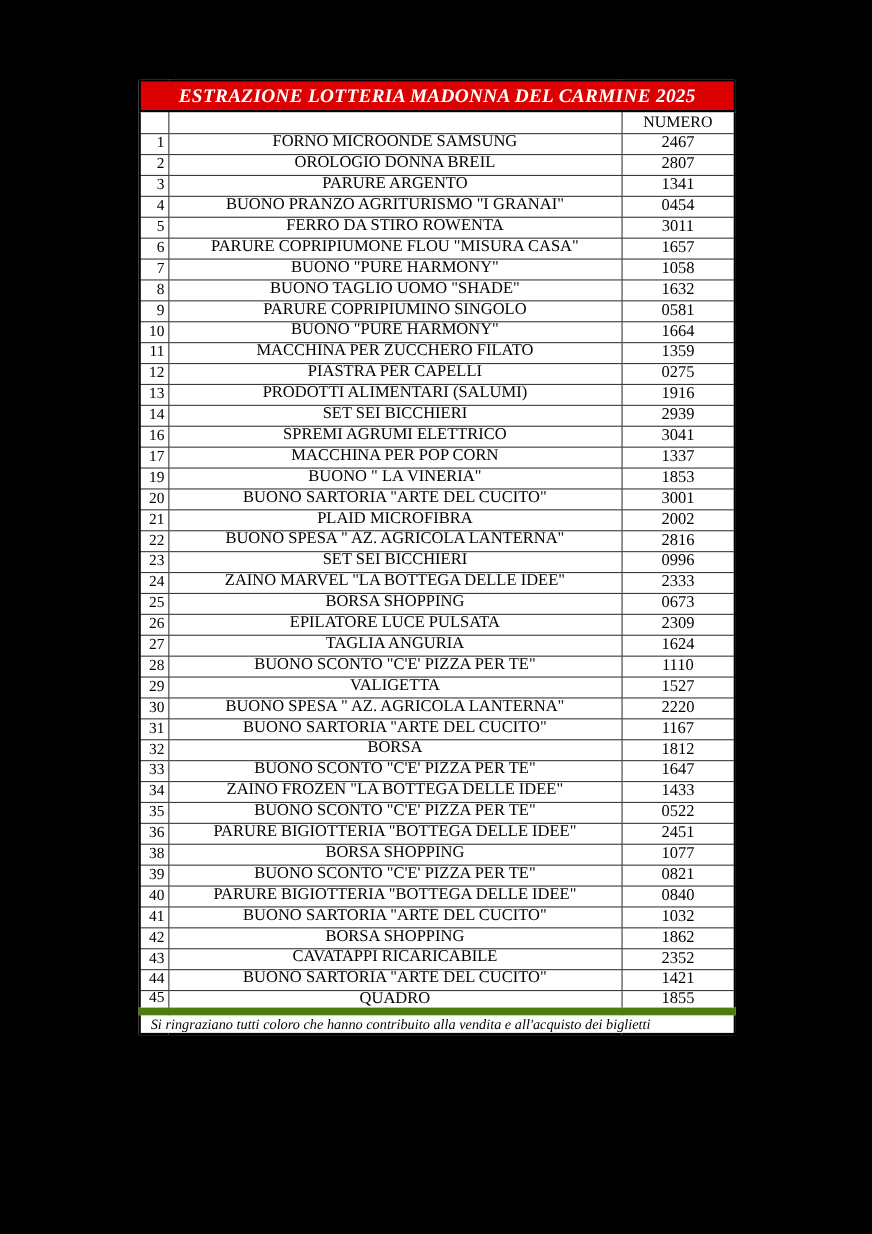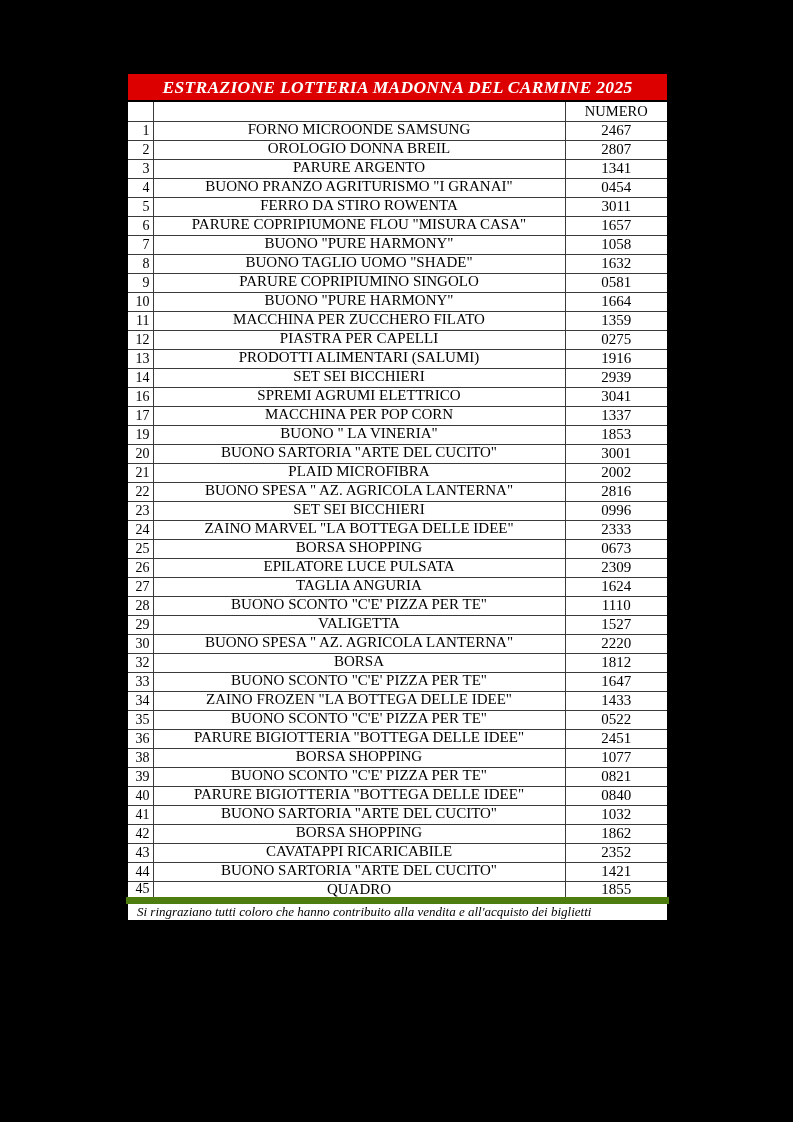--- a/index.html
+++ b/index.html
@@ -346,20 +346,29 @@
         <tr class="data-row">
           <td class="c-n">30</td>
           <td class="c-p">
             <div class="cwrap">
               <span>BUONO SPESA " AZ. AGRICOLA LANTERNA"</span>
             </div>
           </td>
           <td class="c-v">2220</td>
         </tr>
         <tr class="data-row">
+          <td class="c-n">31</td>
+          <td class="c-p">
+            <div class="cwrap">
+              <span>BUONO SARTORIA "ARTE DEL CUCITO"</span>
+            </div>
+          </td>
+          <td class="c-v">1167</td>
+        </tr>
+        <tr class="data-row">
           <td class="c-n">32</td>
           <td class="c-p">
             <div class="cwrap">
               <span>BORSA</span>
             </div>
           </td>
           <td class="c-v">1812</td>
         </tr>
         <tr class="data-row">
           <td class="c-n">33</td>

